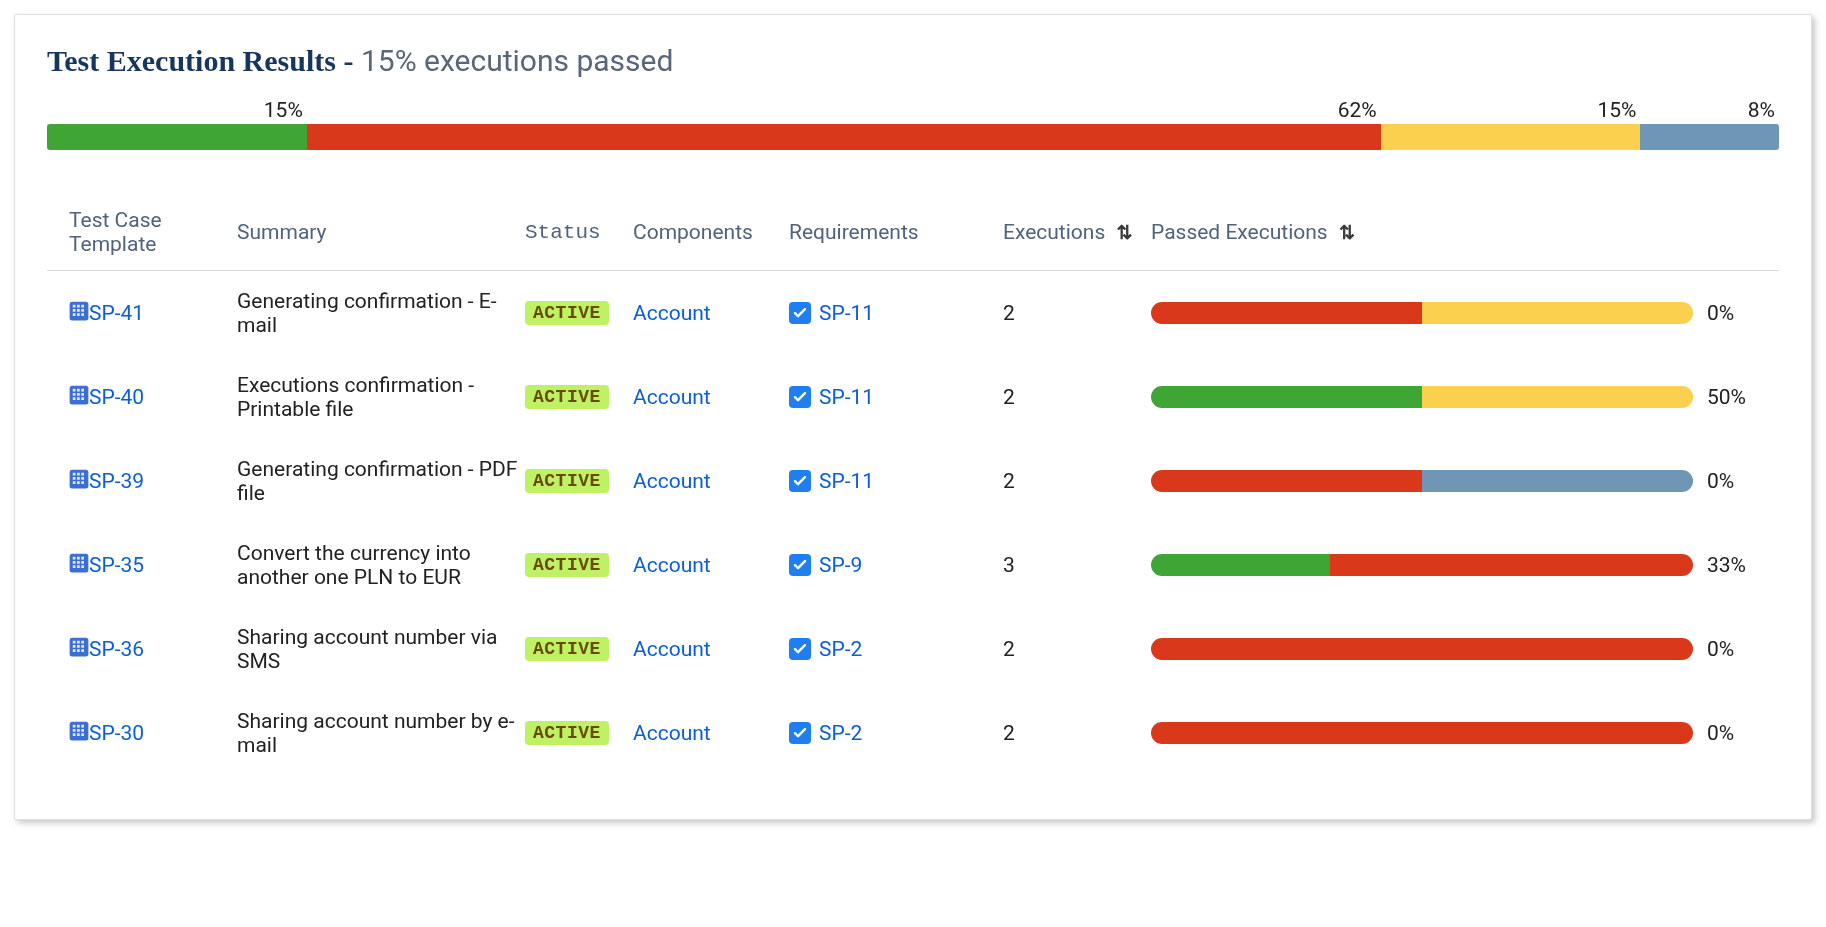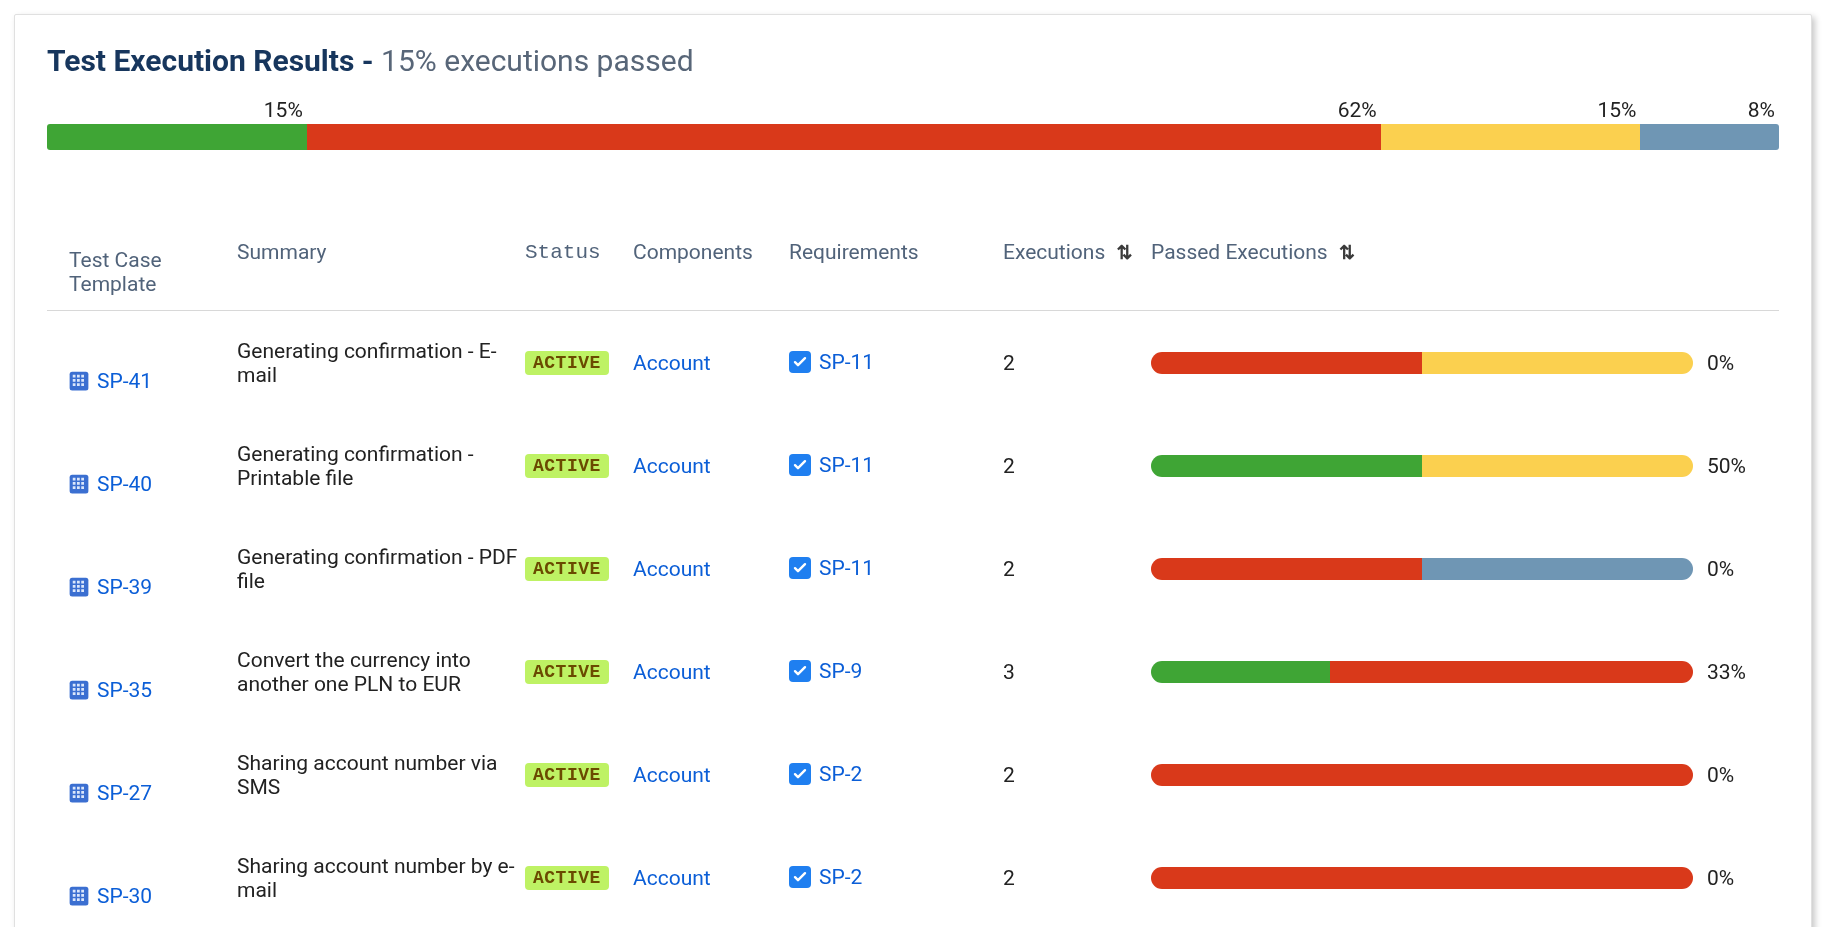--- a/index.html
+++ b/index.html
@@ -17,20 +17,21 @@
   }
   .title-row {
     font-size: 30px;
     font-weight: 400;
     color: #586678;
     margin-bottom: 20px;
   }
   .title-row .title-bold {
     font-weight: 700;
     color: #17365d;
+    font-family: Liberation Serif, serif;
   }
   .overall-bar-wrap {
     margin-bottom: 50px;
   }
   .overall-labels {
     display: flex;
     height: 26px;
     position: relative;
     font-size: 21px;
     color: #222;
@@ -59,40 +60,40 @@
     color: #51637a;
     font-size: 21px;
   }
   .sort-icon {
     display: inline-flex;
     margin-left: 6px;
     color: #3a3a3a;
     font-weight: 600;
     font-size: 19px;
   }
-  .col-template { width: 190px; padding-left: 22px; margin-top: 40px; }
+  .col-template { width: 190px; padding-left: 22px; }
   .col-summary  { width: 288px; }
   .col-status   { width: 108px; font-family: Liberation Mono, monospace; }
   .col-comp     { width: 156px; }
   .col-req      { width: 170px; }
   .col-exec     { width: 148px; margin-left: 44px; }
   .col-passed-h { flex: 1; }
   .col-bar      { flex: 1; padding-right: 14px; }
   .col-pct      { width: 72px; text-align: left; }
 
   .trow {
     display: flex;
     align-items: center;
     padding: 18px 0;
     font-size: 21px;
     color: #222;
   }
   .link { color: #0b5ed7; text-decoration: none; cursor: pointer; }
 
-  .tc-link { display: inline-flex; align-items: center; gap: 8px; }
+  .tc-link { display: inline-flex; align-items: flex-start; }
   .tc-icon {
     width: 20px; height: 20px;
     display: inline-flex; align-items: center; justify-content: center;
   }
   .tc-icon svg { width: 20px; height: 20px; }
 
   .req-link { display: inline-flex; align-items: center; gap: 8px; }
   .req-icon {
     width: 22px; height: 22px; border-radius: 4px;
     background:#1f7ff0;
@@ -214,21 +215,21 @@
                     <rect x="6.4" y="6.4" width="2.2" height="2.2"></rect>
                     <rect x="9.8" y="6.4" width="2.2" height="2.2"></rect>
                     <rect x="3" y="9.8" width="2.2" height="2.2"></rect>
                     <rect x="6.4" y="9.8" width="2.2" height="2.2"></rect>
                     <rect x="9.8" y="9.8" width="2.2" height="2.2"></rect>
                   </g>
                 </svg>
               </span>
               <span>SP-40</span>
             </a></div>
-          <div class="col-summary">Generating confirmation - Printable file</div>
+          <div class="col-summary">Executions confirmation - Printable file</div>
           <div class="col-status"><span class="status-badge">ACTIVE</span></div>
           <div class="col-comp"><a class="link">Account</a></div>
           <div class="col-req"><a class="link req-link">
               <span class="req-icon">
                 <svg viewBox="0 0 16 16">
                   <path d="M3 8.2l3 3 7-7" stroke="#ffffff" stroke-width="2.4" fill="none" stroke-linecap="round" stroke-linejoin="round"></path>
                 </svg>
               </span>
               <span>SP-11</span>
             </a></div>
@@ -332,21 +333,21 @@
                     <rect x="9.8" y="3" width="2.2" height="2.2"></rect>
                     <rect x="3" y="6.4" width="2.2" height="2.2"></rect>
                     <rect x="6.4" y="6.4" width="2.2" height="2.2"></rect>
                     <rect x="9.8" y="6.4" width="2.2" height="2.2"></rect>
                     <rect x="3" y="9.8" width="2.2" height="2.2"></rect>
                     <rect x="6.4" y="9.8" width="2.2" height="2.2"></rect>
                     <rect x="9.8" y="9.8" width="2.2" height="2.2"></rect>
                   </g>
                 </svg>
               </span>
-              <span>SP-27</span>
+              <span>SP-36</span>
             </a></div>
           <div class="col-summary">Sharing account number via SMS</div>
           <div class="col-status"><span class="status-badge">ACTIVE</span></div>
           <div class="col-comp"><a class="link">Account</a></div>
           <div class="col-req"><a class="link req-link">
               <span class="req-icon">
                 <svg viewBox="0 0 16 16">
                   <path d="M3 8.2l3 3 7-7" stroke="#ffffff" stroke-width="2.4" fill="none" stroke-linecap="round" stroke-linejoin="round"></path>
                 </svg>
               </span>

